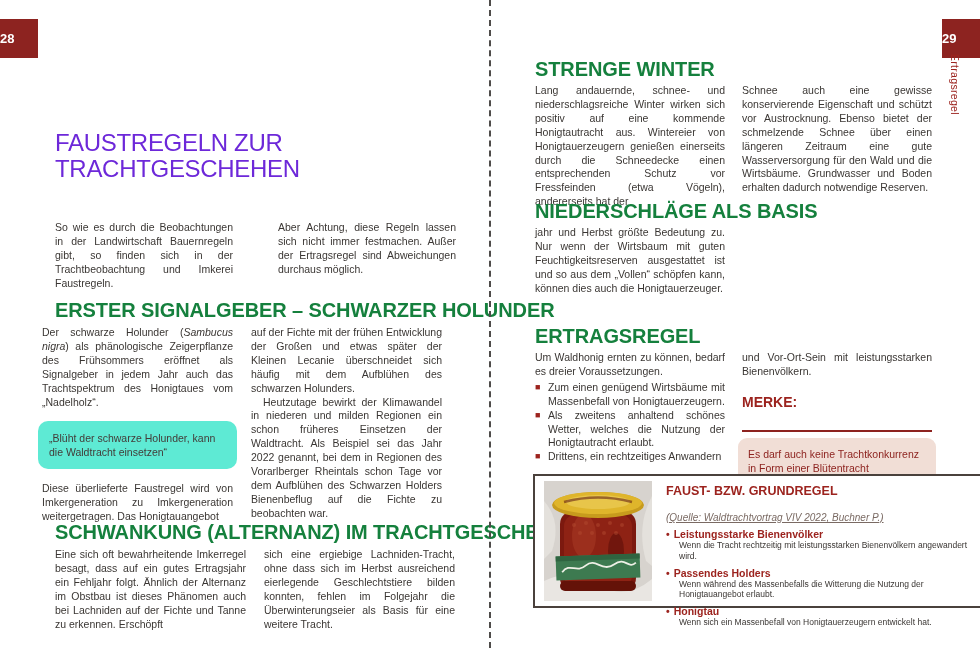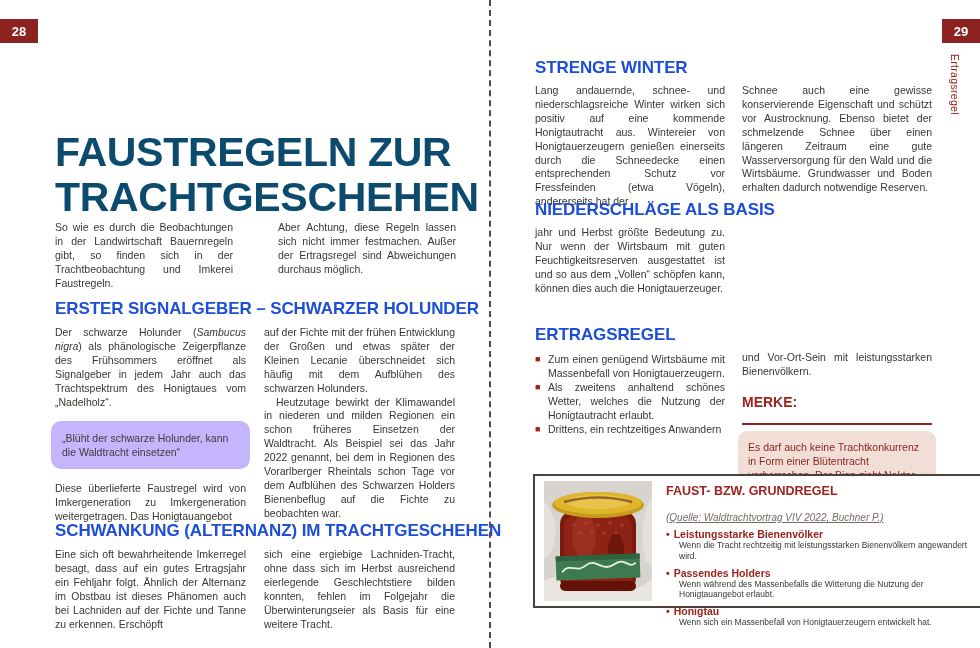--- a/index.html
+++ b/index.html
@@ -8,62 +8,62 @@
     position:relative; background:#ffffff;
     font-family:"Liberation Sans", sans-serif;
     color:#3a3633; overflow:hidden;
   }
   .page { position:absolute; top:0; height:648px; }
   .page-left  { left:0; width:490px; }
   .page-right { left:490px; width:490px; }
   .divider { position:absolute; left:489px; top:0; bottom:0; width:0; border-left:2px dashed #4e4b49; }
 
   .page-tab {
-    position:absolute; top:19px; width:38px; height:24px;
+    position:absolute; top:19px; width:38px; height:39px;
     background:#8d2320; color:#fff; font-size:13px; font-weight:bold;
-    display:flex; align-items:center; justify-content:center;
+    display:flex; align-items:center; 
   }
   .tab-left { left:0; }
   .tab-right { right:0; }
 
   .side-tab {
     position:absolute; left:459px; top:54px;
     writing-mode:vertical-rl; font-size:10.5px; color:#9c231e; letter-spacing:0.3px;
   }
 
   .headline {
     position:absolute; left:55px; top:130px; width:410px;
-    font-size:41px; font-weight:bold; line-height:1.1;
-    color:#0c4a6e; letter-spacing:-0.3px;
+    font-size:24px; font-weight:normal; line-height:1.1;
+    color:#6d28d9; letter-spacing:-0.3px;
   }
 
   .sec-head {
-    position:absolute; font-size:17px; font-weight:bold;
-    color:#1d4ed8; letter-spacing:-0.1px; white-space:nowrap;
+    position:absolute; font-size:20px; font-weight:bold;
+    color:#15803d; letter-spacing:-0.1px; white-space:nowrap;
   }
 
   .cols { position:absolute; display:flex; gap:18px; width:401px; }
   .col  { width:191px; font-size:10.5px; line-height:13.9px; text-align:justify;
           hyphens:auto; -webkit-hyphens:auto; }
   .col p + p { margin-top:0; }
   .indent { text-indent:12px; }
 
   .quote-box {
     margin:12px 0 13px -4px; width:calc(100% + 8px);
-    background:#c4b5fd; border-radius:10px;
+    background:#5eead4; border-radius:10px;
     padding:10px 11px; text-align:left; line-height:14px; color:#433b38;
   }
 
   ul.sq { list-style:none; margin-top:2px; }
   ul.sq li { padding-left:13px; position:relative; text-align:justify; }
   ul.sq li .sq-bullet { position:absolute; left:0; top:0; color:#9c231e; font-size:9px; }
 
   .merke-head {
     margin-top:17px; font-size:14px; font-weight:bold; color:#9c231e;
-    border-bottom:2px solid #8d2320; padding-bottom:13px;
+    border-bottom:2px solid #8d2320; padding-bottom:20px;
   }
   .merke-box {
     margin-top:6px; margin-left:-4px; width:calc(100% + 8px);
     background:#f1ded6; border-radius:9px; padding:9px 10px;
     color:#8e2420; line-height:14px; text-align:left;
   }
 
   .grund-box {
     position:absolute; left:43px; top:474px; width:464px; height:134px;
     border:2px solid #4a413c; background:#fff; display:flex;
@@ -91,21 +91,21 @@
     <div>TRACHTGESCHEHEN</div>
   </div>
 
   <div class="cols" style="left:55px; top:221px;gap:45px;">
     <p class="col">So wie es durch die Beobachtungen in der Landwirtschaft Bauernregeln gibt, so finden sich in der Trachtbeobachtung und Imkerei Faustregeln.</p>
     <p class="col">Aber Achtung, diese Regeln lassen sich nicht immer festmachen. Außer der Ertragsregel sind Abweichungen durchaus möglich.</p>
   </div>
 
   <div class="sec-head" style="left:55px; top:299px;">ERSTER SIGNALGEBER – SCHWARZER HOLUNDER</div>
 
-  <div class="cols" style="left:55px; top:326px;">
+  <div class="cols" style="left:42px; top:326px;">
     <div class="col">
       <p><span>Der schwarze Holunder (</span><i>Sambucus nigra</i><span>) als phänologische Zeigerpflanze des Frühsommers eröffnet als Signalgeber in jedem Jahr auch das Trachtspektrum des Honigtaues vom „Nadelholz“.</span></p>
       <div class="quote-box">„Blüht der schwarze Holunder, kann die Waldtracht einsetzen“</div>
       <p>Diese überlieferte Faustregel wird von Imkergeneration zu Imkergeneration weitergetragen. Das Honigtauangebot</p>
     </div>
     <div class="col">
       <p>auf der Fichte mit der frühen Entwicklung der Großen und etwas später der Kleinen Lecanie überschneidet sich häufig mit dem Aufblühen des schwarzen Holunders.</p>
       <p class="indent">Heutzutage bewirkt der Klimawandel in niederen und milden Regionen ein schon früheres Einsetzen der Waldtracht. Als Beispiel sei das Jahr 2022 genannt, bei dem in Regionen des Vorarlberger Rheintals schon Tage vor dem Aufblühen des Schwarzen Holders Bienenbeflug auf die Fichte zu beobachten war.</p>
     </div>
   </div>
@@ -135,20 +135,21 @@
   </div>
 
   <div class="sec-head" style="left:45px; top:200px;">NIEDERSCHLÄGE ALS BASIS</div>
   <div class="cols" style="left:45px; top:226px; gap:17px; width:397px;">
     <p class="col" style="width:190px;">jahr und Herbst größte Bedeutung zu. Nur wenn der Wirtsbaum mit guten Feuchtigkeitsreserven ausgestattet ist und so aus dem „Vollen“ schöpfen kann, können dies auch die Honigtauerzeuger.</p>
   </div>
 
   <div class="sec-head" style="left:45px; top:325px;">ERTRAGSREGEL</div>
   <div class="cols" style="left:45px; top:351px; gap:17px; width:397px;">
     <div class="col" style="width:190px;">
+      <p>Um Waldhonig ernten zu können, bedarf es dreier Voraussetzungen.</p>
       <ul class="sq">
         <li><span class="sq-bullet">■</span><span>Zum einen genügend Wirtsbäume mit Massenbefall von Honigtauerzeugern.</span></li>
         <li><span class="sq-bullet">■</span><span>Als zweitens anhaltend schönes Wetter, welches die Nutzung der Honigtautracht erlaubt.</span></li>
         <li><span class="sq-bullet">■</span><span>Drittens, ein rechtzeitiges Anwandern</span></li>
       </ul>
     </div>
     <div class="col" style="width:190px;">
       <p>und Vor-Ort-Sein mit leistungsstarken Bienenvölkern.</p>
       <div class="merke-head">MERKE:</div>
       <div class="merke-box">Es darf auch keine Trachtkonkurrenz in Form einer Blütentracht vorherrschen. Der Bien zieht Nektar dem Honigtau vor!</div>

